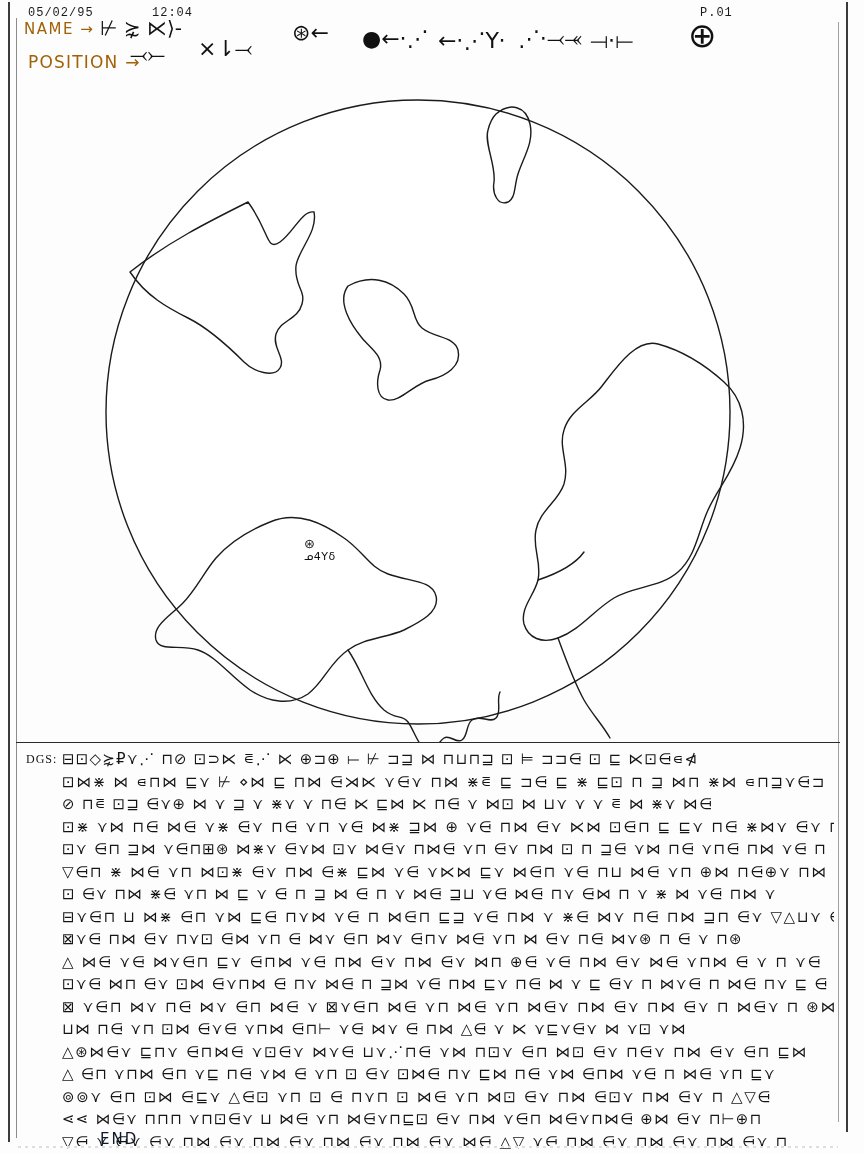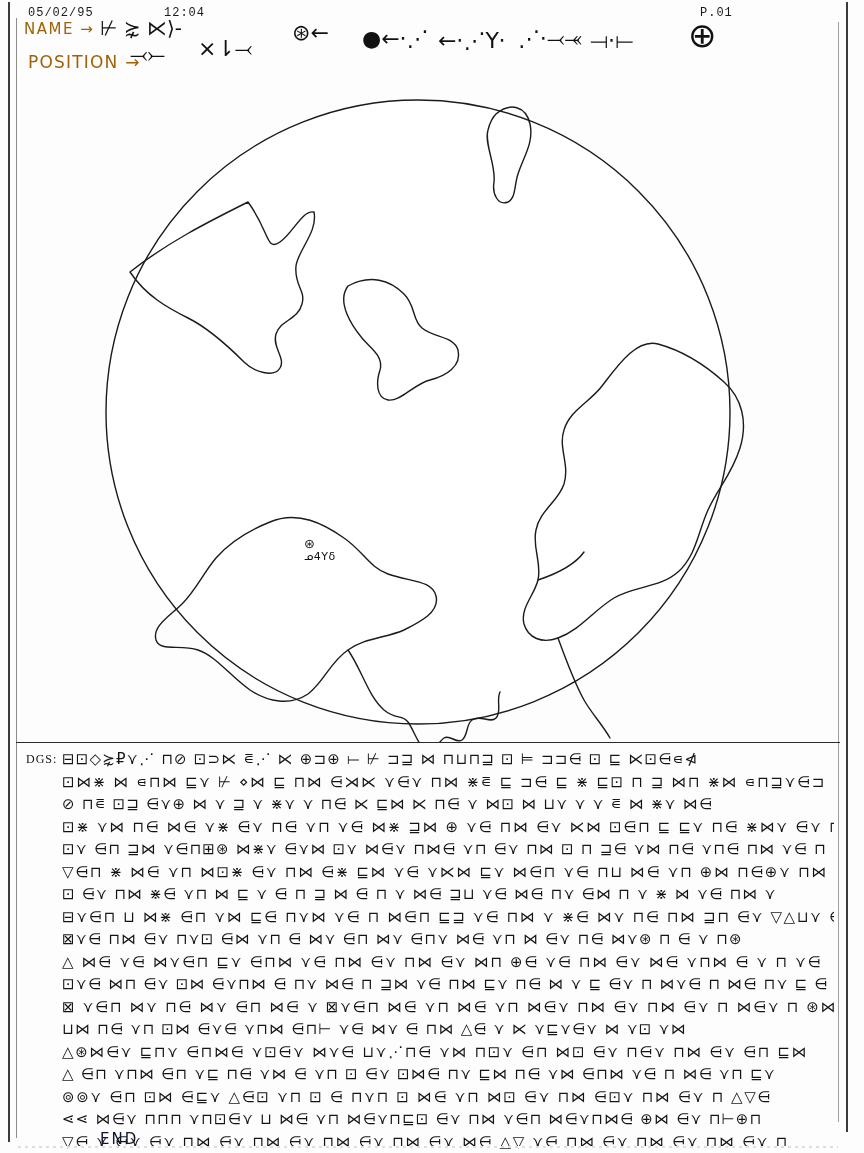--- a/index.html
+++ b/index.html
@@ -29,21 +29,21 @@
     left: 0;
     width: 864px;
     height: 16px;
     font-family: "Liberation Mono", monospace;
     font-size: 12px;
     letter-spacing: 1px;
     color: #1a1a1a;
     padding-left: 36px;
   }
   .fax-header .date { position: absolute; left: 28px; top: 0; }
-  .fax-header .time { position: absolute; left: 164px; top: 0; }
+  .fax-header .time { position: absolute; left: 152px; top: 0; }
   .fax-header .page-num { position: absolute; left: 700px; top: 0; }
 
   
   .rail-left {
     position: absolute; left: 8px; top: 2px;
     width: 2px; height: 1140px;
     background: #3a3a3a;
   }
   .rail-left-2 {
     position: absolute; left: 16px; top: 18px;

